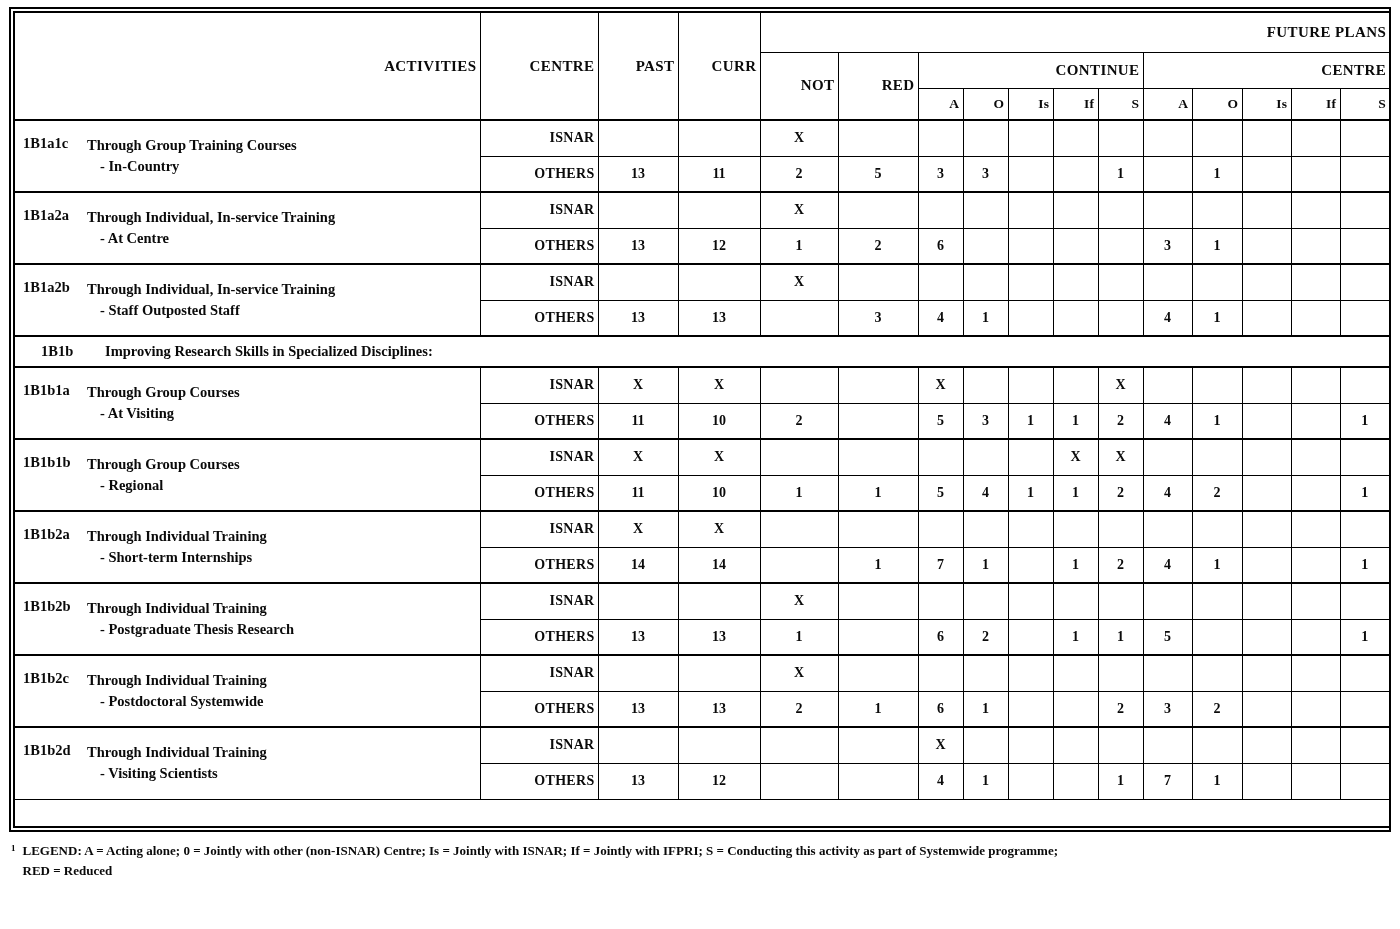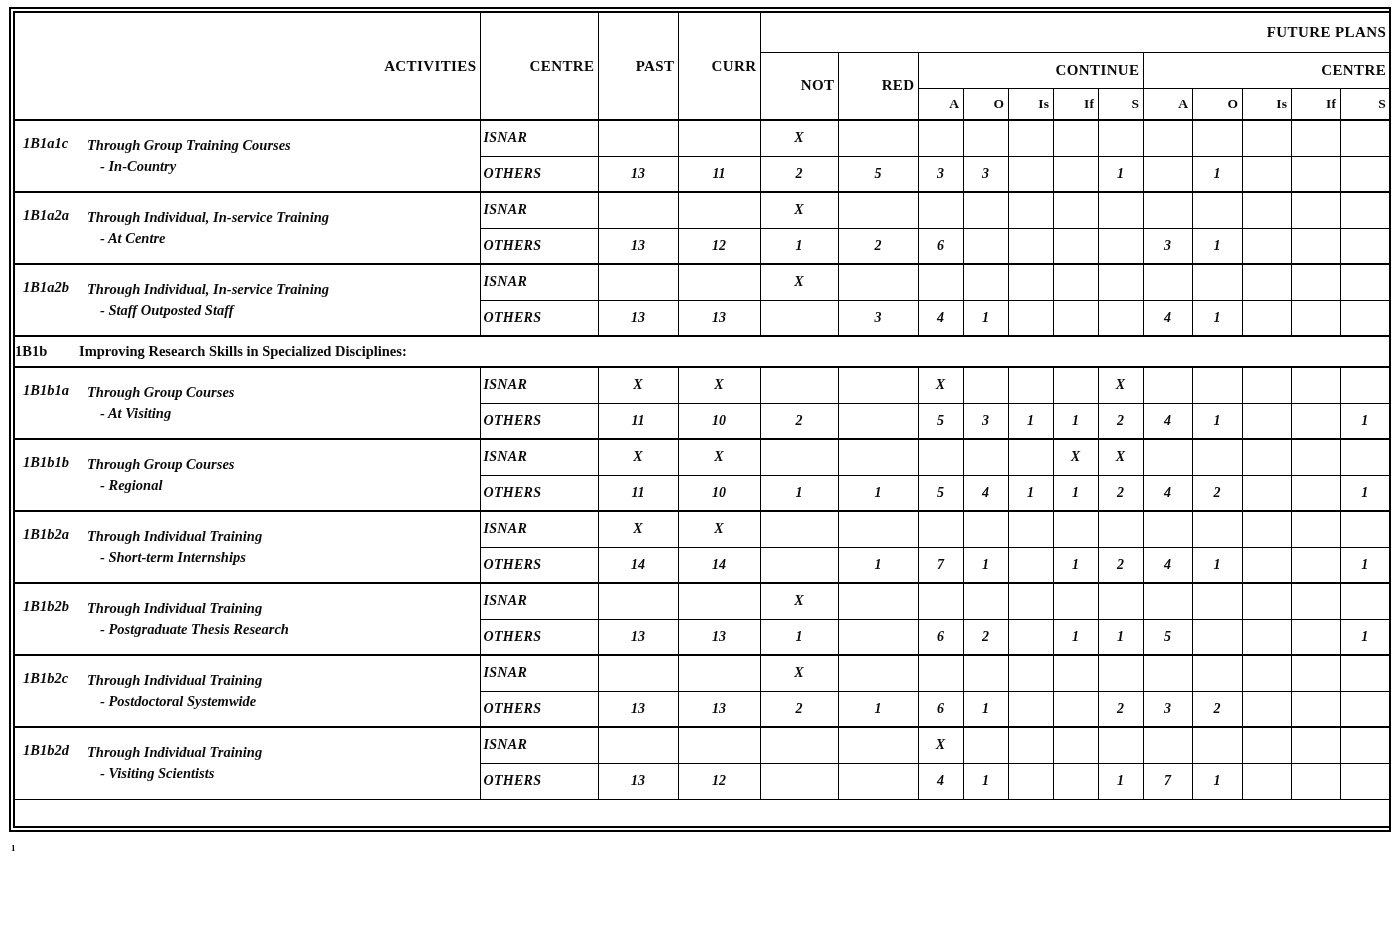--- a/index.html
+++ b/index.html
@@ -35,40 +35,40 @@
     vertical-align: middle;
     font-size: 15px;
     letter-spacing: 0.4px;
   }
   thead tr.hrow1 { height: 40px; }
   thead tr.hrow2 { height: 36px; }
   thead tr.hrow3 { height: 32px; }
   thead th.sub { font-size: 13.5px; }
   .hb { border-bottom: 2.5px solid #000; }
 
-  tbody tr.data-row { height: 36px; font-style: italic; }
+  tbody tr.data-row { height: 36px; }
   tbody tr.group-start td { border-top: 2.5px solid #000; }
   tbody tr.section-row { height: 31px; }
   tbody tr.section-row td { border-top: 2.5px solid #000; border-bottom: 2.5px solid #000; }
   tbody tr.empty-row { height: 28px; }
   tbody tr.empty-row td { border-left: none; border-right: none; }
 
   td.activity-cell {
     vertical-align: middle;
     padding-left: 8px;
     font-size: 14.5px;
   }
   .act { display: flex; align-items: flex-start; }
   .act .code { flex: 0 0 64px; }
   .act .desc { flex: 1; }
   .desc .line1 { display: block; line-height: 1.45; }
   .desc .line2 { display: block; line-height: 1.45; padding-left: 13px; }
 
-  td.section-cell { vertical-align: middle; padding-left: 0; font-size: 14.5px; }
-  td.centre-cell { text-align: left; font-size: 14px; letter-spacing: 0.3px; }
+  td.section-cell { vertical-align: middle; padding-left: 26px; font-size: 14.5px; }
+  td.centre-cell { text-align: right; font-size: 14px; letter-spacing: 0.3px; }
   td.num { text-align: center; font-size: 14px; }
 
   .footnote {
     margin-top: 9px;
     display: flex;
     gap: 7px;
     font-size: 13px;
     font-weight: bold;
     line-height: 1.55;
     padding: 0 2px;
@@ -525,14 +525,18 @@
           </tr>
           <tr class="empty-row">
             <td class="empty-cell" colspan="16"></td>
           </tr>
         </tbody>
     </table>
   </div>
 
   <div class="footnote">
     <sup>1</sup>
+    <span class="fn-text">
+      <span>LEGEND: A = Acting alone; 0 = Jointly with other (non-ISNAR) Centre; Is = Jointly with ISNAR; If = Jointly with IFPRI; S = Conducting this activity as part of Systemwide programme;</span>
+      <span>RED = Reduced</span>
+    </span>
   </div>
 </div>
 
 </body></html>

